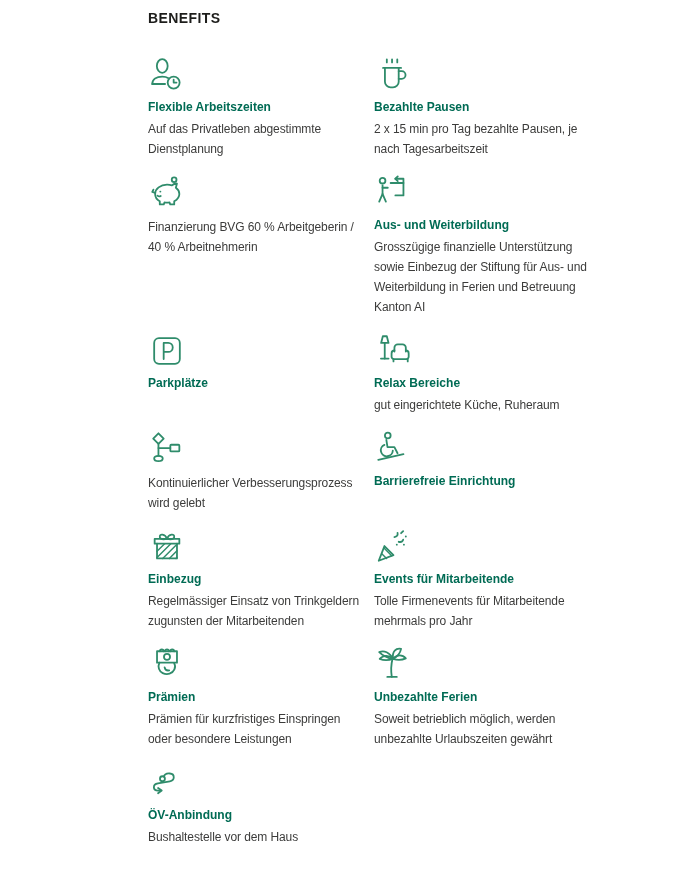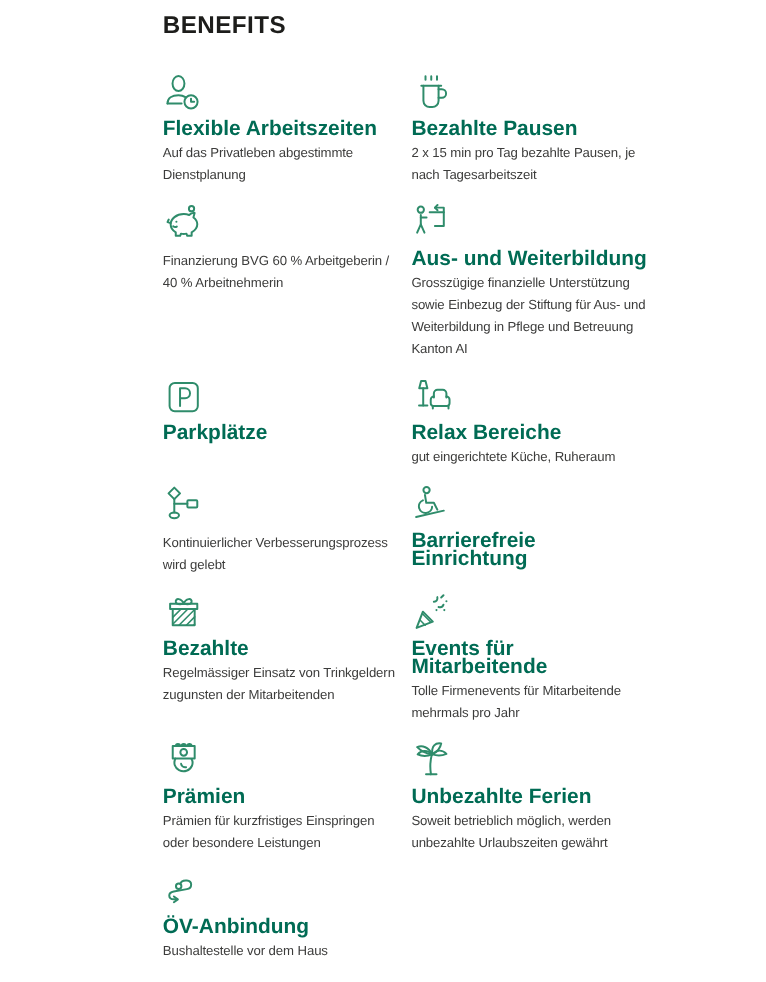--- a/index.html
+++ b/index.html
@@ -12,21 +12,21 @@
   html, body {
     margin: 0; padding: 0;
     width: 696px; height: 893px;
     background: #ffffff;
     overflow: hidden;
     font-family: "Liberation Sans", "DejaVu Sans", sans-serif;
   }
   .page { padding: 10px 0 0 148px; }
   .page-title {
     margin: 0 0 30px 0;
-    font-size: 22px;
+    font-size: 14px;
     font-weight: 700;
     letter-spacing: 0.4px;
     color: var(--title-dark);
   }
   .benefits-grid {
     display: grid;
     grid-template-columns: 226px 226px;
     row-gap: 15px;
   }
   .benefit {
@@ -34,21 +34,21 @@
     padding-right: 12px;
   }
   .icon-wrap {
     width: 38px; height: 38px;
     margin-bottom: 5px;
     color: var(--icon-green);
   }
   .icon-wrap svg { width: 38px; height: 38px; display: block; }
   .benefit-title {
     margin: 0 0 3px 0;
-    font-size: 19px;
+    font-size: 12px;
     line-height: 17px;
     font-weight: 700;
     color: var(--heading-green);
   }
   .benefit-desc {
     margin: 0;
     font-size: 12px;
     line-height: 20px;
     letter-spacing: -0.1px;
     color: var(--body-text);
@@ -114,21 +114,21 @@
               <path d="M9 12v9"></path>
               <path d="M9 14.5h5.5"></path>
               <path d="M9 21l-3.5 8M9 21l3.5 8"></path>
               <path d="M17.5 9.5H31v13h-8.5"></path>
               <path d="M31 9.5V5h-8.5"></path>
               <path d="M25 2.5L22.5 5 25 7.5"></path>
             </g>
           </svg>
         </div>
     <h3 class="benefit-title">Aus- und Weiterbildung</h3>
-    <p class="benefit-desc">Grosszügige finanzielle Unterstützung sowie Einbezug der Stiftung für Aus- und Weiterbildung in Pflege und Betreuung Kanton AI</p>
+    <p class="benefit-desc">Grosszügige finanzielle Unterstützung sowie Einbezug der Stiftung für Aus- und Weiterbildung in Ferien und Betreuung Kanton AI</p>
   </div>
 
 
   <div class="benefit">
     <div class="icon-wrap">
           <svg viewBox="0 0 40 40">
             <g fill="none" stroke="currentColor" stroke-width="1.9" stroke-linecap="round" stroke-linejoin="round">
               <rect x="6.5" y="6.5" width="27" height="27" rx="5"></rect>
               <path d="M16.5 28.5v-17h4.8a4.75 4.75 0 0 1 0 9.5h-4.8"></path>
             </g>
@@ -191,21 +191,21 @@
             <g fill="none" stroke="currentColor" stroke-width="1.9" stroke-linecap="round" stroke-linejoin="round">
               <rect x="7" y="11.5" width="26" height="5"></rect>
               <path d="M9.5 16.5V32h21V16.5"></path>
               <path d="M20 11.5c-1.8-5.5-8.5-6-7.5-1.5.6 2.6 4.6 2 7.5 1.5zM20 11.5c1.8-5.5 8.5-6 7.5-1.5-.6 2.6-4.6 2-7.5 1.5z"></path>
               <g stroke-width="1.5">
                 <path d="M9.5 24.5l8-8M9.5 31l14.5-14.5M15.5 32l15-15M22.5 32l8-8M29.5 32l1-1"></path>
               </g>
             </g>
           </svg>
         </div>
-    <h3 class="benefit-title">Bezahlte</h3>
+    <h3 class="benefit-title">Einbezug</h3>
     <p class="benefit-desc">Regelmässiger Einsatz von Trinkgeldern zugunsten der Mitarbeitenden</p>
   </div>
 
   <div class="benefit">
     <div class="icon-wrap">
           <svg viewBox="0 0 40 40">
             <g fill="none" stroke="currentColor" stroke-width="1.9" stroke-linecap="round" stroke-linejoin="round">
               <path d="M5 34.5L11 19l9.5 9.5z"></path>
               <g stroke-width="1.5">
                 <path d="M8.2 27l5 5M10.8 21.3l7.8 7.8"></path>

